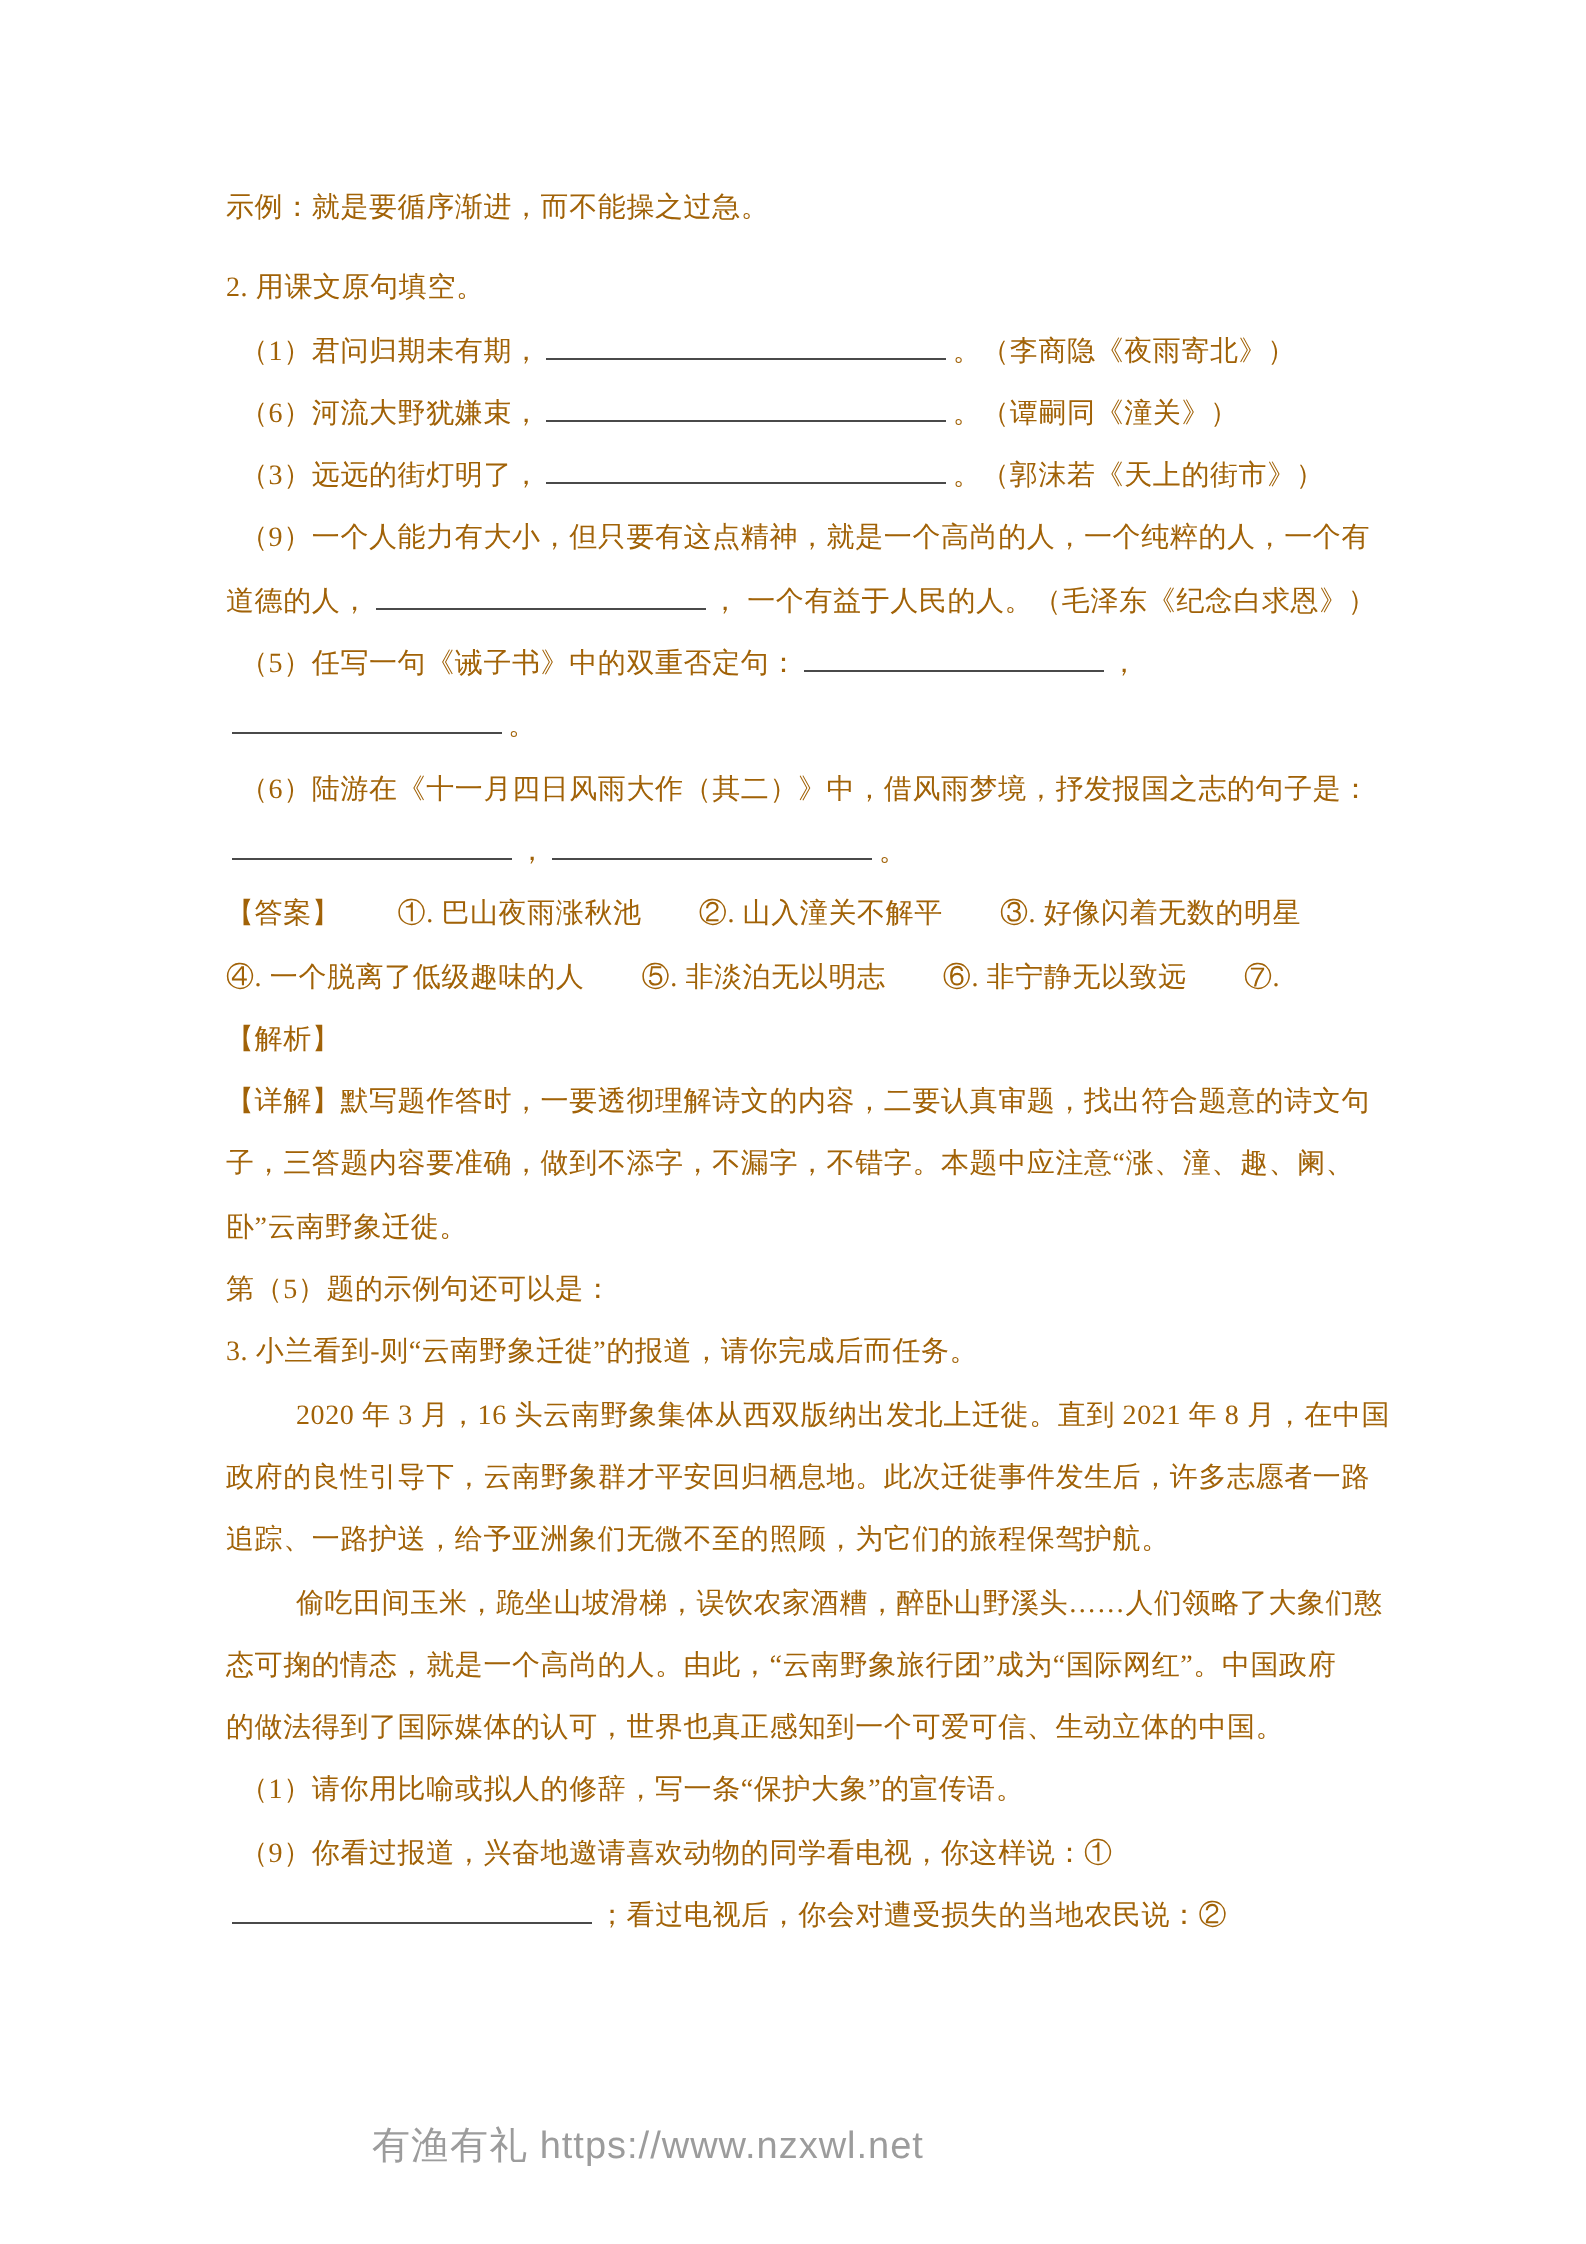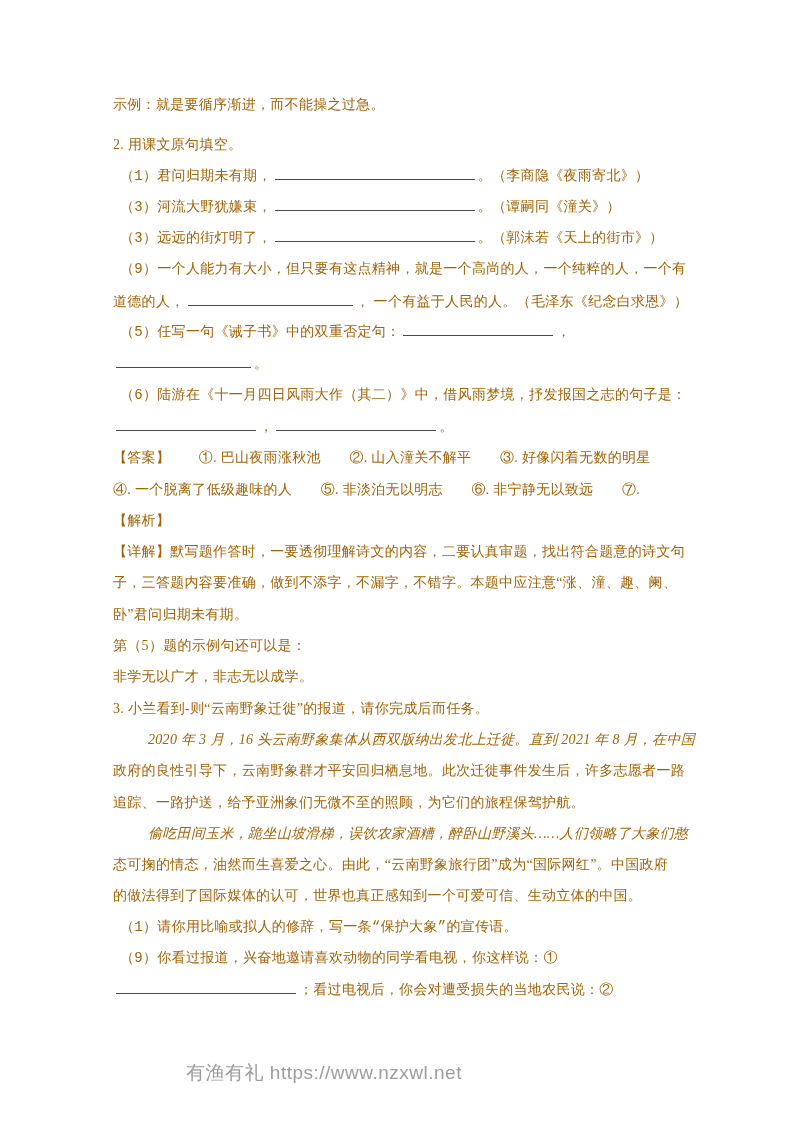--- a/index.html
+++ b/index.html
@@ -26,22 +26,22 @@
     width: 600px;
     color: #a16207;
     font-size: 14px;
   }
   .line {
     height: 31.3px;
     line-height: 31.3px;
     white-space: nowrap;
   }
   .line.gap-before { margin-top: 9px; }
-  .line.indent-1 { padding-left: 7px; font-family: Liberation Mono, monospace; }
-  .line.indent-2 { padding-left: 35px; font-style: italic; }
+  .line.indent-1 { padding-left: 7px; }
+  .line.indent-2 { padding-left: 35px; }
   .txt {
     letter-spacing: 0.3px;
   }
   .blank {
     display: inline-block;
     height: 13px;
     border-bottom: 1px solid #4a4a4a;
     margin: 0 3px;
     vertical-align: baseline;
   }
@@ -58,41 +58,40 @@
   }
 </style>
 </head>
 <body>
 
 <div class="page">
   <div class="doc">
       <div class="line"><span class="txt">示例：就是要循序渐进，而不能操之过急。</span></div>
       <div class="line gap-before"><span class="txt">2. 用课文原句填空。</span></div>
       <div class="line indent-1"><span class="txt">（1）君问归期未有期，</span><span class="blank" style="width: 200px; border-bottom-color: rgb(74, 74, 74);"></span><span class="txt">。（李商隐《夜雨寄北》）</span></div>
-      <div class="line indent-1"><span class="txt">（3）河流大野犹嫌束，</span><span class="blank" style="width: 200px; border-bottom-color: rgb(74, 74, 74);"></span><span class="txt">。（谭嗣同《潼关》）</span></div>
+      <div class="line indent-1"><span class="txt">（6）河流大野犹嫌束，</span><span class="blank" style="width: 200px; border-bottom-color: rgb(74, 74, 74);"></span><span class="txt">。（谭嗣同《潼关》）</span></div>
       <div class="line indent-1"><span class="txt">（3）远远的街灯明了，</span><span class="blank" style="width: 200px; border-bottom-color: rgb(74, 74, 74);"></span><span class="txt">。（郭沫若《天上的街市》）</span></div>
       <div class="line indent-1"><span class="txt">（9）一个人能力有大小，但只要有这点精神，就是一个高尚的人，一个纯粹的人，一个有</span></div>
       <div class="line"><span class="txt">道德的人，</span><span class="blank" style="width: 165px; border-bottom-color: rgb(74, 74, 74);"></span><span class="txt">， 一个有益于人民的人。（毛泽东《纪念白求恩》）</span></div>
       <div class="line indent-1"><span class="txt">（5）任写一句《诫子书》中的双重否定句：</span><span class="blank" style="width: 150px; border-bottom-color: rgb(74, 74, 74);"></span><span class="txt">，</span></div>
       <div class="line"><span class="blank" style="width: 135px; border-bottom-color: rgb(74, 74, 74);"></span><span class="txt">。</span></div>
       <div class="line indent-1"><span class="txt">（6）陆游在《十一月四日风雨大作（其二）》中，借风雨梦境，抒发报国之志的句子是：</span></div>
       <div class="line"><span class="blank" style="width: 140px; border-bottom-color: rgb(74, 74, 74);"></span><span class="txt">，</span><span class="blank" style="width: 160px; border-bottom-color: rgb(74, 74, 74);"></span><span class="txt">。</span></div>
       <div class="line"><span class="txt">【答案】　　①. 巴山夜雨涨秋池　　②. 山入潼关不解平　　③. 好像闪着无数的明星</span></div>
       <div class="line"><span class="txt">④. 一个脱离了低级趣味的人　　⑤. 非淡泊无以明志　　⑥. 非宁静无以致远　　⑦.</span></div>
       <div class="line"><span class="txt">【解析】</span></div>
       <div class="line"><span class="txt">【详解】默写题作答时，一要透彻理解诗文的内容，二要认真审题，找出符合题意的诗文句</span></div>
       <div class="line"><span class="txt">子，三答题内容要准确，做到不添字，不漏字，不错字。本题中应注意“涨、潼、趣、阑、</span></div>
-      <div class="line"><span class="txt">卧”君问归期未有期。</span></div>
+      <div class="line"><span class="txt">卧”云南野象迁徙。</span></div>
       <div class="line"><span class="txt">第（5）题的示例句还可以是：</span></div>
-      <div class="line"><span class="txt">非学无以广才，非志无以成学。</span></div>
       <div class="line"><span class="txt">3. 小兰看到-则“云南野象迁徙”的报道，请你完成后而任务。</span></div>
       <div class="line indent-2"><span class="txt">2020 年 3 月，16 头云南野象集体从西双版纳出发北上迁徙。直到 2021 年 8 月，在中国</span></div>
       <div class="line"><span class="txt">政府的良性引导下，云南野象群才平安回归栖息地。此次迁徙事件发生后，许多志愿者一路</span></div>
       <div class="line"><span class="txt">追踪、一路护送，给予亚洲象们无微不至的照顾，为它们的旅程保驾护航。</span></div>
       <div class="line indent-2"><span class="txt">偷吃田间玉米，跪坐山坡滑梯，误饮农家酒糟，醉卧山野溪头……人们领略了大象们憨</span></div>
-      <div class="line"><span class="txt">态可掬的情态，油然而生喜爱之心。由此，“云南野象旅行团”成为“国际网红”。中国政府</span></div>
+      <div class="line"><span class="txt">态可掬的情态，就是一个高尚的人。由此，“云南野象旅行团”成为“国际网红”。中国政府</span></div>
       <div class="line"><span class="txt">的做法得到了国际媒体的认可，世界也真正感知到一个可爱可信、生动立体的中国。</span></div>
       <div class="line indent-1"><span class="txt">（1）请你用比喻或拟人的修辞，写一条“保护大象”的宣传语。</span></div>
       <div class="line indent-1"><span class="txt">（9）你看过报道，兴奋地邀请喜欢动物的同学看电视，你这样说：①</span></div>
       <div class="line"><span class="blank" style="width: 180px; border-bottom-color: rgb(74, 74, 74);"></span><span class="txt">；看过电视后，你会对遭受损失的当地农民说：②</span></div>
     </div>
   <div class="footer">有渔有礼 https://www.nzxwl.net</div>
 </div>
 
 </body></html>

